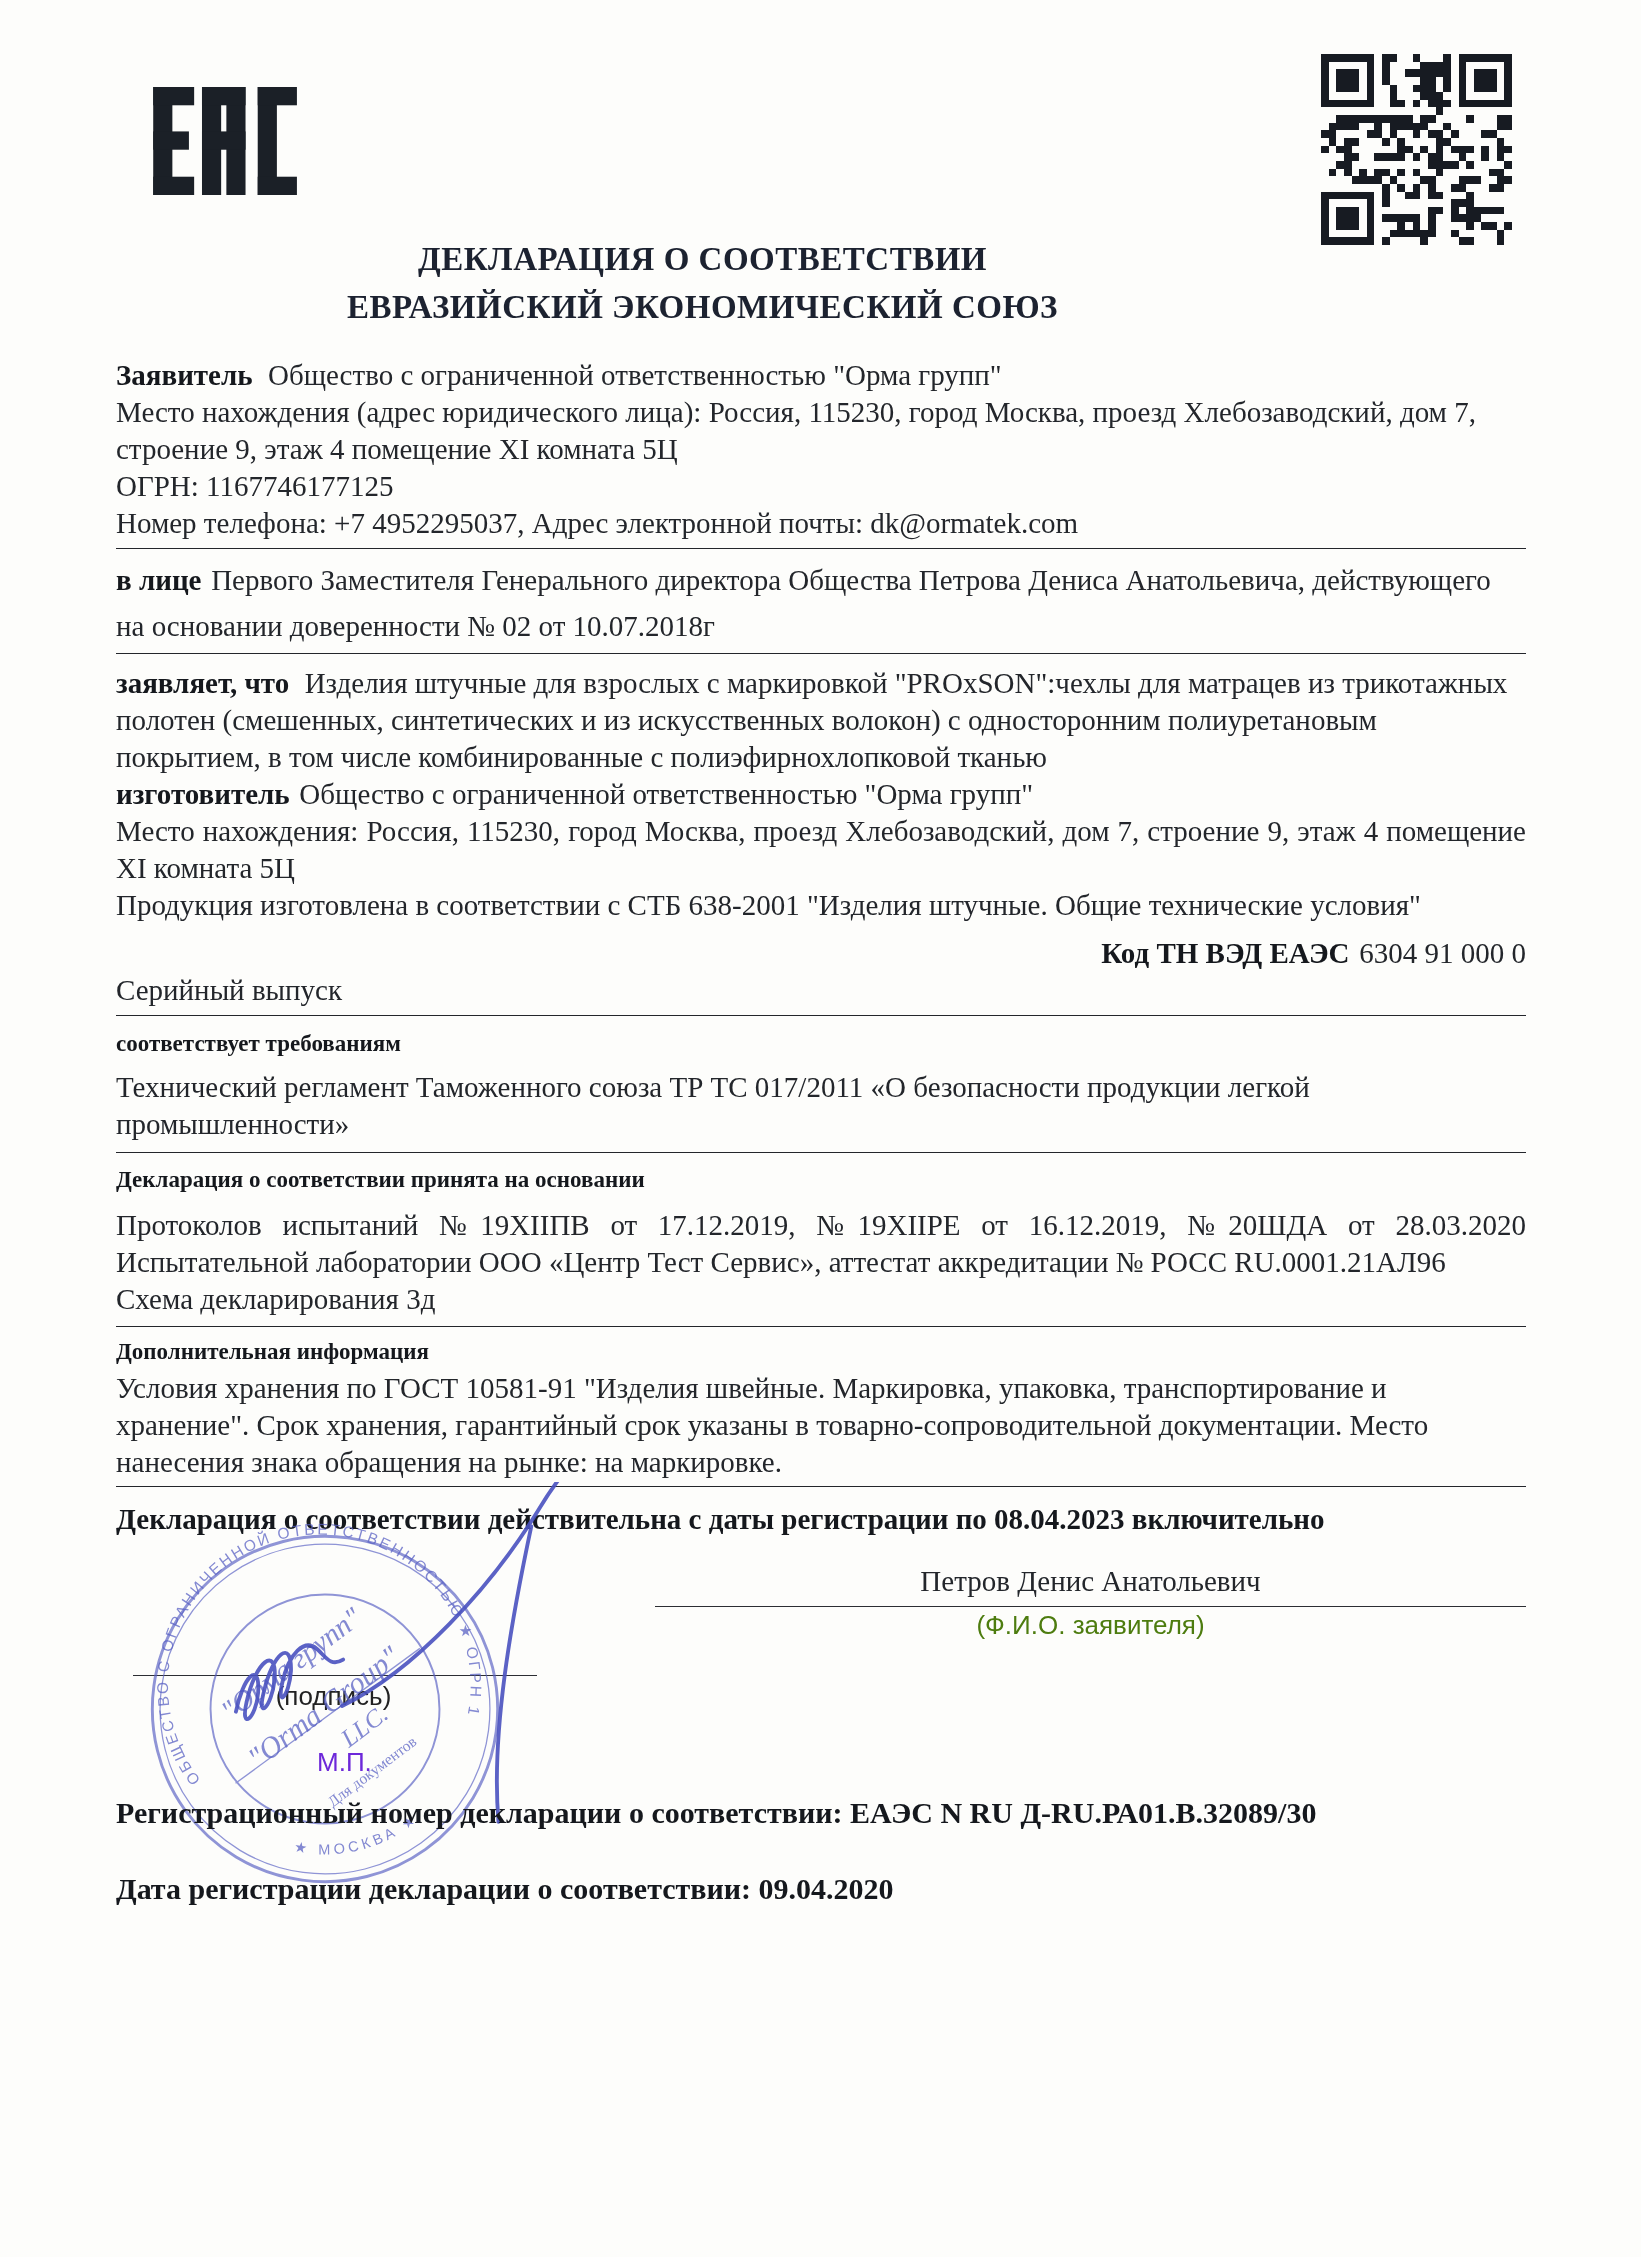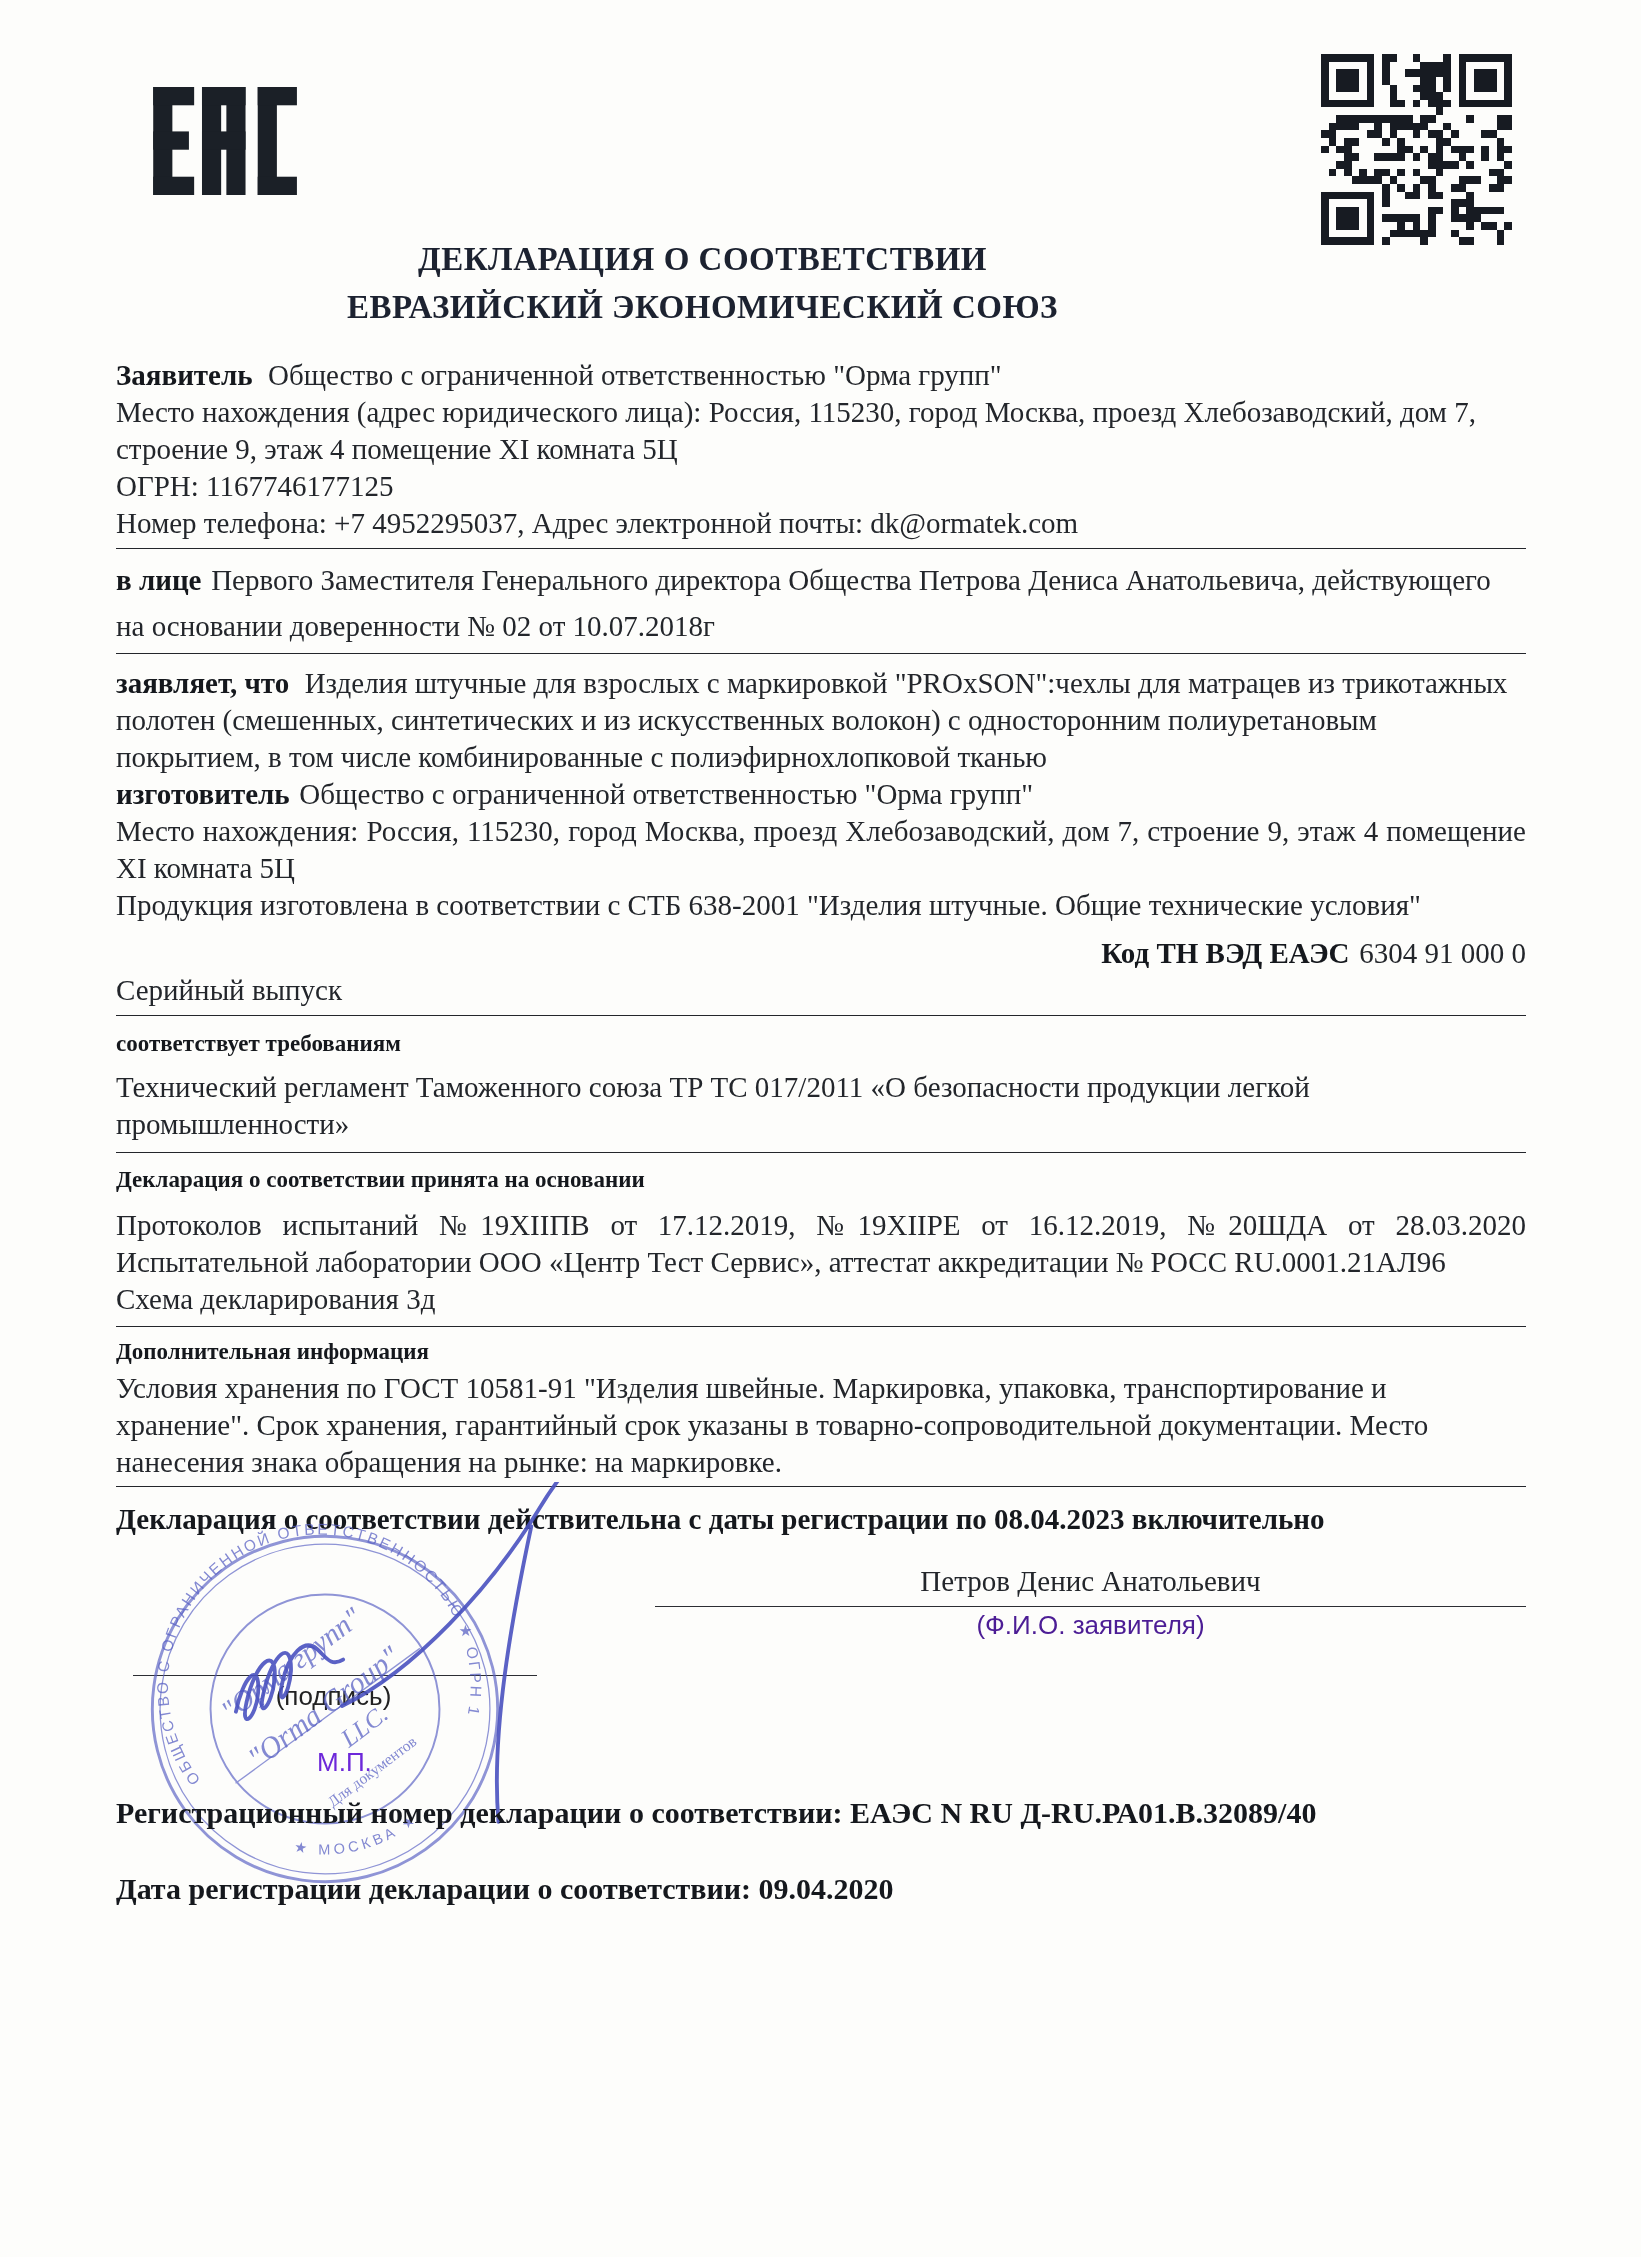--- a/index.html
+++ b/index.html
@@ -37,21 +37,21 @@
   #qr{position:absolute;left:1321px;top:54px;width:191px;height:191px;}
   
   .sig-area{position:relative;height:243px;}
   .sig-line-left{position:absolute;left:17.4px;top:133px;width:404px;border-top:1.9px solid #2c2e33;}
   .sig-cap-left{position:absolute;left:68px;top:139px;width:299px;text-align:center;
     font-family:"Liberation Sans","DejaVu Sans",sans-serif;font-size:26px;color:#222;}
   .sig-mp{position:absolute;left:201px;top:205px;
     font-family:"Liberation Sans","DejaVu Sans",sans-serif;font-size:26px;color:#6d28d9;}
   .sig-right{position:absolute;left:539px;top:23px;width:871px;text-align:center;font-size:29px;}
   .sig-right .line{border-top:1.9px solid #2c2e33;margin-top:7.7px;}
-  .sig-cap-right{font-family:"Liberation Sans","DejaVu Sans",sans-serif;font-size:26px;color:#4c1d95;margin-top:3.9px;}
+  .sig-cap-right{font-family:"Liberation Sans","DejaVu Sans",sans-serif;font-size:26px;color:#4d7c0f;margin-top:3.9px;}
   #stamp{position:absolute;left:15.4px;top:-27px;width:388px;height:388px;transform:rotate(-14deg);z-index:2;}
   #signature-ink{position:absolute;left:56px;top:-60px;width:541px;height:444px;z-index:3;pointer-events:none;}
   
   #registration{margin-top:11.6px;font-weight:700;font-size:30px;color:#15181d;position:relative;z-index:4;}
   #regdate{margin-top:42px;font-weight:700;font-size:30px;color:#15181d;}
 </style>
 </head>
 <body>
 
 <svg id="eac-logo" width="145" height="108" viewBox="0 0 166 124" aria-hidden="true">
@@ -362,18 +362,18 @@
     <div class="sig-cap-left">(подпись)</div>
     <div class="sig-mp">М.П.</div>
 
     <div class="sig-right">
       <div>Петров Денис Анатольевич</div>
       <div class="line"></div>
       <div class="sig-cap-right">(Ф.И.О. заявителя)</div>
     </div>
   </div>
 
-  <p id="registration"><span>Регистрационный номер декларации о соответствии:</span> <span>ЕАЭС N RU Д-RU.РА01.В.32089/40</span></p>
+  <p id="registration"><span>Регистрационный номер декларации о соответствии:</span> <span>ЕАЭС N RU Д-RU.РА01.В.32089/30</span></p>
 
   <p id="regdate"><span>Дата регистрации декларации о соответствии:</span> <span>09.04.2020</span></p>
 
 </div>
 
 
 </body></html>

